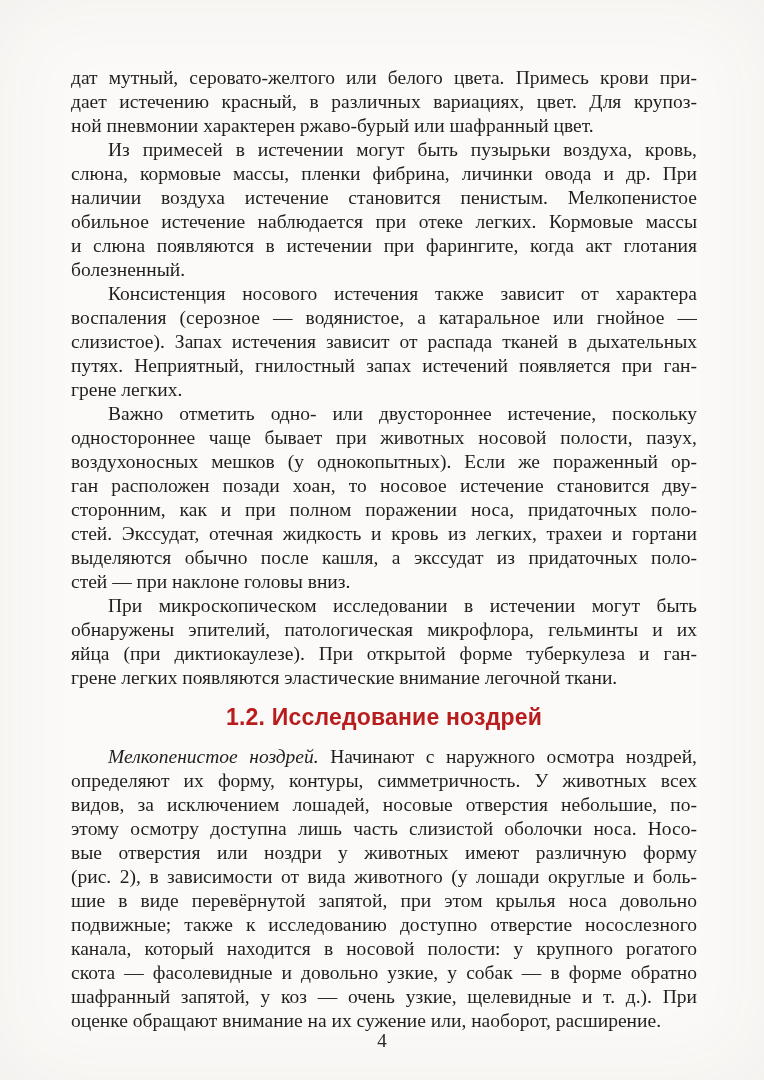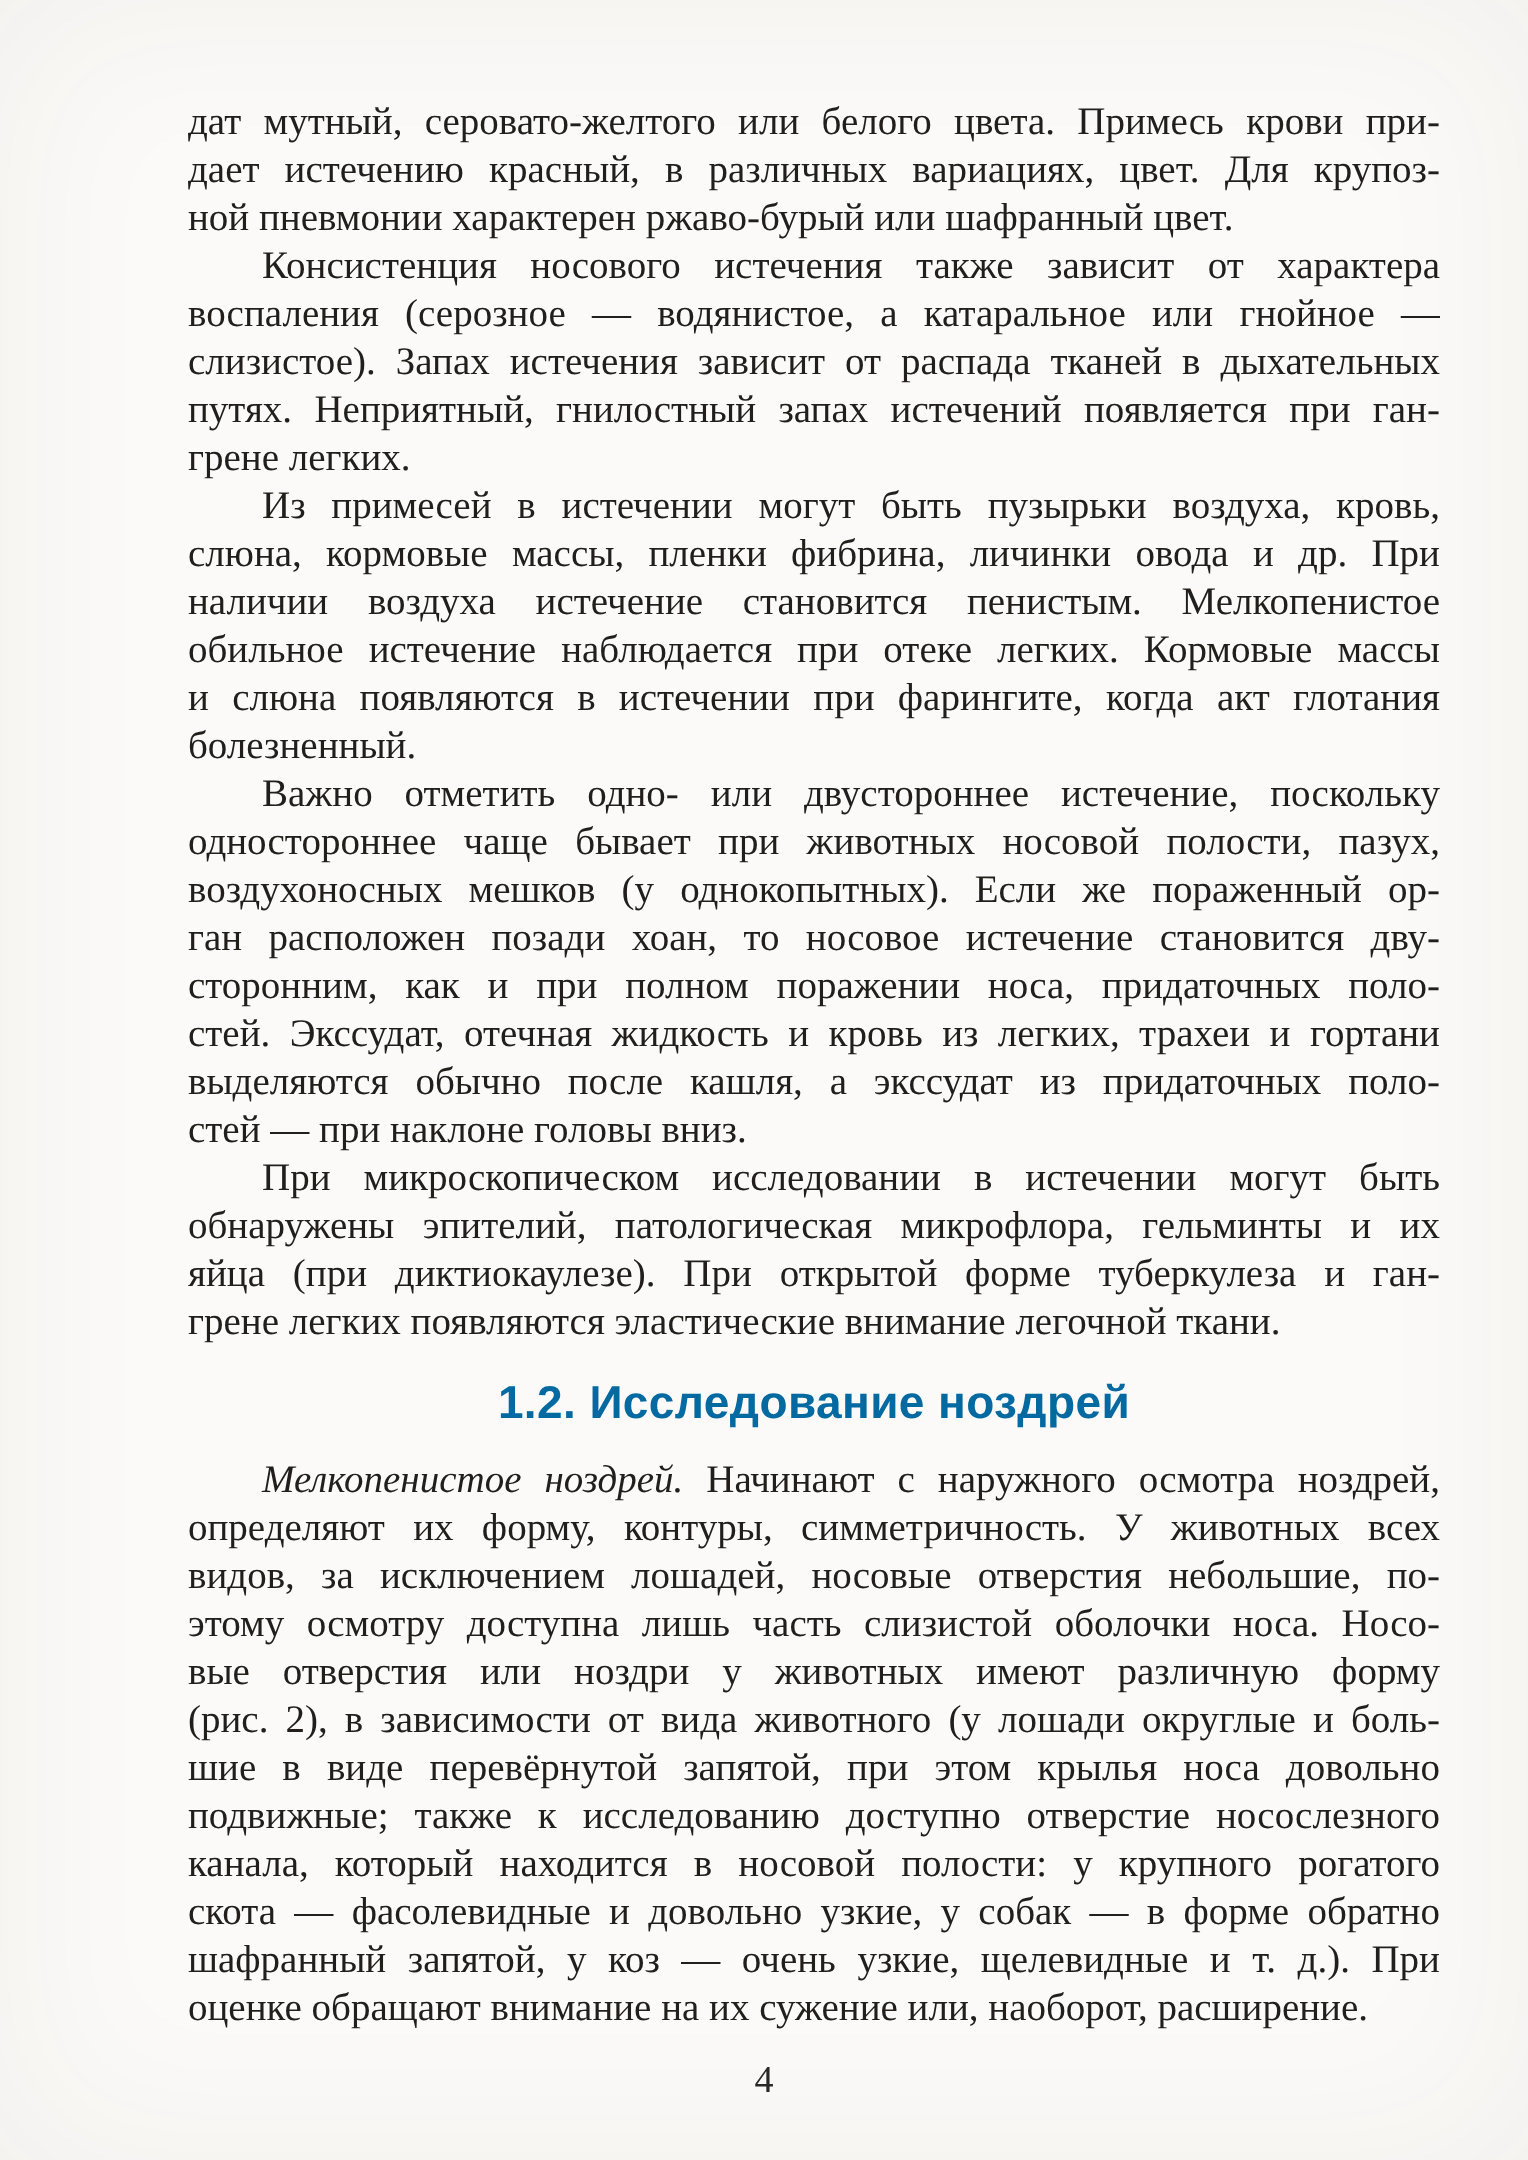--- a/index.html
+++ b/index.html
@@ -12,39 +12,39 @@
   .page {
     position: relative;
     width: 764px; height: 1080px;
     background: #fbfaf8;
     box-shadow: inset 0 0 90px rgba(60,55,45,0.05);
     font-family: "Liberation Serif", "DejaVu Serif", serif;
     color: #211e1b;
   }
   .text-block {
     position: absolute;
-    left: 71px; top: 50px; width: 626px; margin-left: 23px;
+    left: 71px; top: 66px; width: 626px;
   }
   .para { margin: 0; font-size: 19.5px; line-height: 24px; }
   .line {
     text-align: justify;
     text-align-last: justify;
     height: 24px;
     overflow: hidden;
   }
   .line.last { text-align-last: left; }
   .line.indent { text-indent: 37px; }
   .heading {
     font-family: "Liberation Sans", "DejaVu Sans", sans-serif;
     font-weight: 700;
     font-size: 23px;
     line-height: 30px;
     text-align: center;
     margin: 12px 0 13px 0;
-    color: #0369a1;
+    color: #b91c1c;
     letter-spacing: 0.2px;
   }
   .page-number {
     position: absolute;
     top: 1030px; left: 0; width: 100%;
     text-align: center;
     font-size: 19px;
     color: #2a2724;
   }
   em { font-style: italic; }
@@ -53,33 +53,33 @@
 <body>
 
 <div class="page">
   <div class="text-block">
       <div class="para">
         <div class="line">дат мутный, серовато-желтого или белого цвета. Примесь крови при-</div>
         <div class="line">дает истечению красный, в различных вариациях, цвет. Для крупоз-</div>
         <div class="line last">ной пневмонии характерен ржаво-бурый или шафранный цвет.</div>
       </div>
       <div class="para">
-        <div class="line indent">Консистенция носового истечения также зависит от характера</div>
-        <div class="line">воспаления (серозное — водянистое, а катаральное или гнойное —</div>
-        <div class="line">слизистое). Запах истечения зависит от распада тканей в дыхательных</div>
-        <div class="line">путях. Неприятный, гнилостный запах истечений появляется при ган-</div>
-        <div class="line last">грене легких.</div>
-      </div>
-      <div class="para">
         <div class="line indent">Из примесей в истечении могут быть пузырьки воздуха, кровь,</div>
         <div class="line">слюна, кормовые массы, пленки фибрина, личинки овода и др. При</div>
         <div class="line">наличии воздуха истечение становится пенистым. Мелкопенистое</div>
         <div class="line">обильное истечение наблюдается при отеке легких. Кормовые массы</div>
         <div class="line">и слюна появляются в истечении при фарингите, когда акт глотания</div>
         <div class="line last">болезненный.</div>
+      </div>
+      <div class="para">
+        <div class="line indent">Консистенция носового истечения также зависит от характера</div>
+        <div class="line">воспаления (серозное — водянистое, а катаральное или гнойное —</div>
+        <div class="line">слизистое). Запах истечения зависит от распада тканей в дыхательных</div>
+        <div class="line">путях. Неприятный, гнилостный запах истечений появляется при ган-</div>
+        <div class="line last">грене легких.</div>
       </div>
       <div class="para">
         <div class="line indent">Важно отметить одно- или двустороннее истечение, поскольку</div>
         <div class="line">одностороннее чаще бывает при животных носовой полости, пазух,</div>
         <div class="line">воздухоносных мешков (у однокопытных). Если же пораженный ор-</div>
         <div class="line">ган расположен позади хоан, то носовое истечение становится дву-</div>
         <div class="line">сторонним, как и при полном поражении носа, придаточных поло-</div>
         <div class="line">стей. Экссудат, отечная жидкость и кровь из легких, трахеи и гортани</div>
         <div class="line">выделяются обычно после кашля, а экссудат из придаточных поло-</div>
         <div class="line last">стей — при наклоне головы вниз.</div>

